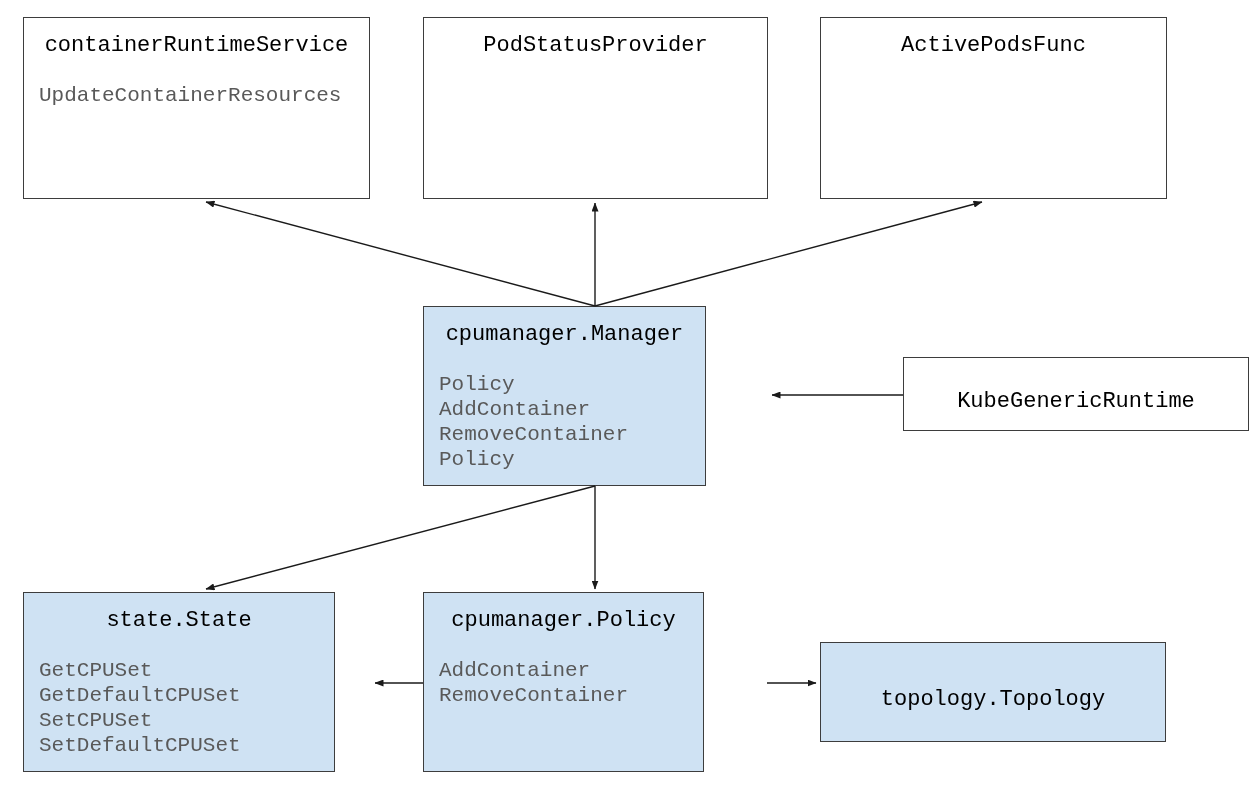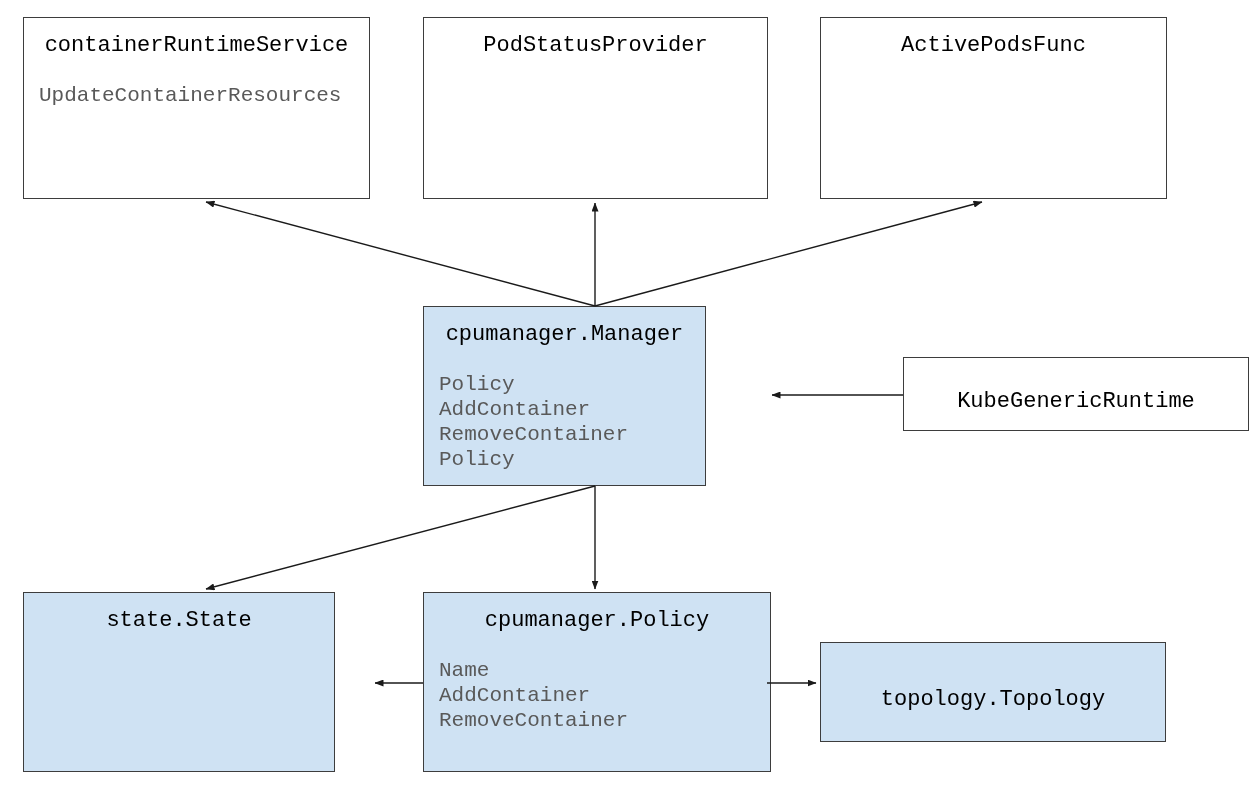--- a/index.html
+++ b/index.html
@@ -49,21 +49,21 @@
     color: var(--method-color);
     white-space: pre;
   }
   
   #node-container-runtime-service { left: 23px;  top: 17px;  width: 347px; height: 182px; }
   #node-pod-status-provider       { left: 423px; top: 17px;  width: 345px; height: 182px; }
   #node-active-pods-func          { left: 820px; top: 17px;  width: 347px; height: 182px; }
   #node-cpumanager-manager        { left: 423px; top: 306px; width: 283px; height: 180px; }
   #node-kube-generic-runtime      { left: 903px; top: 357px; width: 346px; height: 74px;  }
   #node-state-state               { left: 23px;  top: 592px; width: 312px; height: 180px; }
-  #node-cpumanager-policy         { left: 423px; top: 592px; width: 348px; height: 180px; }
+  #node-cpumanager-policy         { left: 423px; top: 592px; width: 281px; height: 180px; }
   #node-topology-topology         { left: 820px; top: 642px; width: 346px; height: 100px;  }
   #edges-layer {
     position: absolute;
     left: 0; top: 0;
     width: 1258px; height: 788px;
     pointer-events: none;
   }
   #edges-layer line {
     stroke: var(--arrow-color);
     stroke-width: 1.4;
@@ -98,26 +98,31 @@
         <div class="method-line">Policy</div>
       </div>
   </div>
 
   <div class="node center-title" id="node-kube-generic-runtime">
     <div class="node-title">KubeGenericRuntime</div>
   </div>
 
   <div class="node highlighted" id="node-state-state">
     <div class="node-title">state.State</div>
+    <div class="node-methods">
+        <div class="method-line">GetCPUSet</div>
+        <div class="method-line">GetDefaultCPUSet</div>
+        <div class="method-line">SetCPUSet</div>
+        <div class="method-line">SetDefaultCPUSet</div>
+      </div>
   </div>
 
   <div class="node highlighted" id="node-cpumanager-policy">
     <div class="node-title">cpumanager.Policy</div>
     <div class="node-methods">
-        <div class="method-line">Name</div>
         <div class="method-line">AddContainer</div>
         <div class="method-line">RemoveContainer</div>
       </div>
   </div>
 
   <div class="node highlighted center-title" id="node-topology-topology">
     <div class="node-title">topology.Topology</div>
   </div>
 
   <svg id="edges-layer" viewBox="0 0 1258 788" xmlns="http://www.w3.org/2000/svg">

